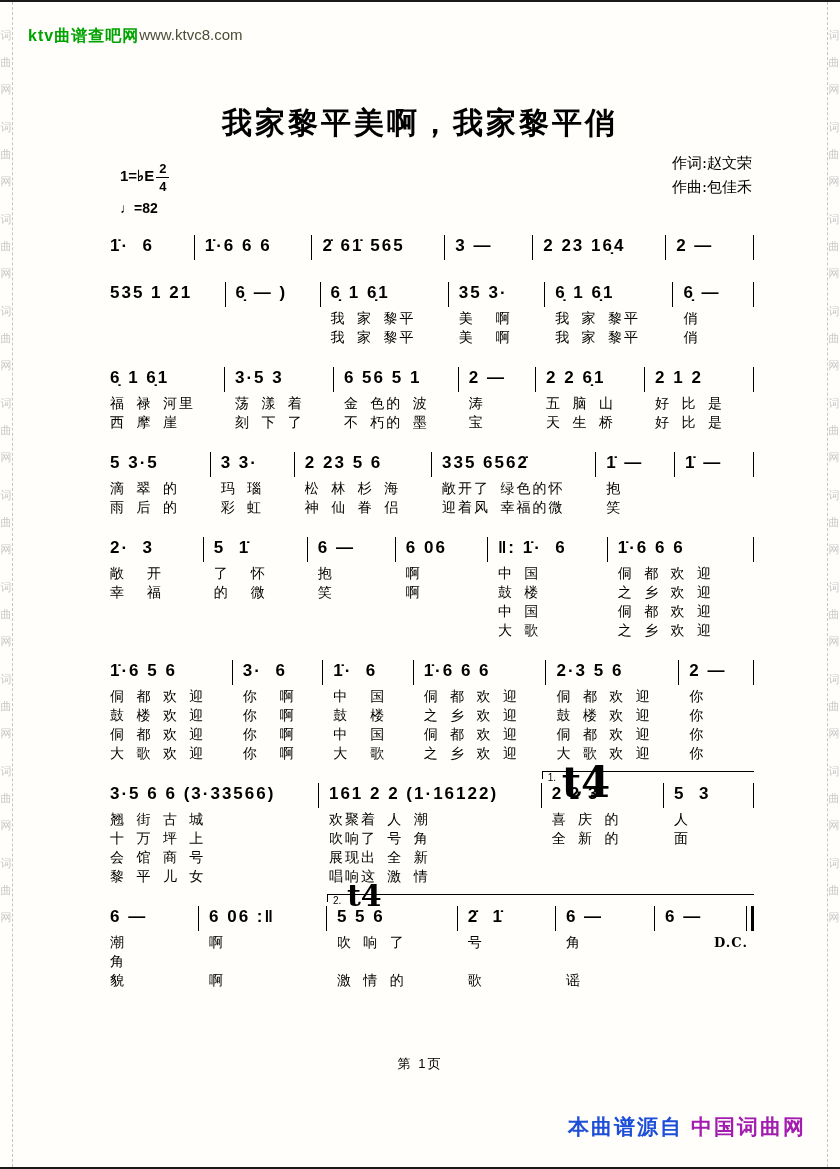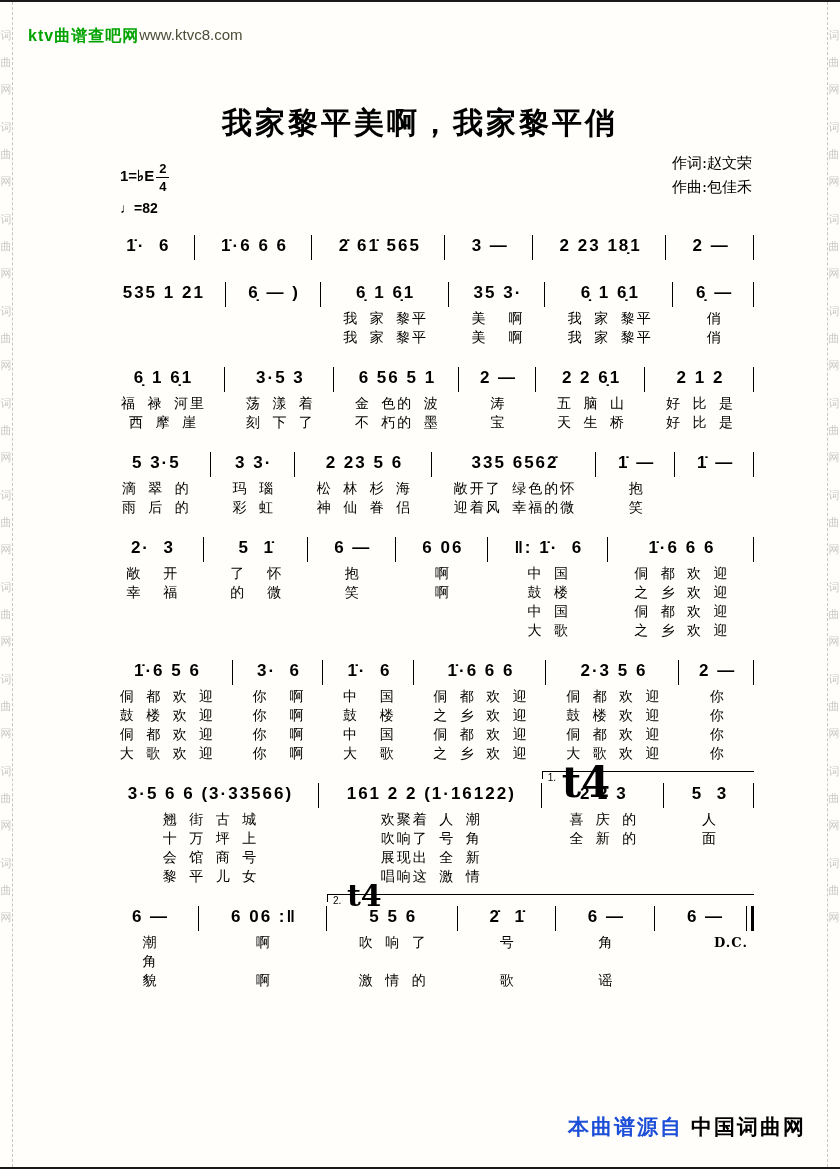--- a/index.html
+++ b/index.html
@@ -34,42 +34,42 @@
   .meta { position:relative; margin:10px 88px 0 108px; height:66px; }
   .key-block { position:absolute; left:12px; top:8px; font-size:15px; font-weight:600; }
   .frac { display:inline-flex; flex-direction:column; text-align:center; vertical-align:middle; line-height:1; font-size:13px; margin-left:2px; }
   .frac .num { border-bottom:1px solid #000; padding:0 3px 2px; }
   .frac .den { padding-top:2px; }
   .tempo { margin-top:7px; font-size:14px; font-weight:600; }
   .credits { position:absolute; right:0; top:0; font-family:"DejaVu Serif", serif; font-size:15px; }
   .credit-line { margin-bottom:5px; }
 
   
-  #score { position:relative; margin:14px 86px 15px 100px; z-index:2;text-align:center; }
+  #score { position:relative; margin:14px 86px 15px 100px; z-index:2; }
   .system { display:flex; margin-bottom:18px; }
   .measure { flex:1 1 auto; position:relative; padding:2px 8px 0 10px; }
   .measure::after {
     content:""; position:absolute; right:0; top:1px; height:25px;
     border-right:1.6px solid #000;
   }
   .measure.fin::after { width:4px; border-right:3.5px solid #000; border-left:1.5px solid #000; }
   .notes  { font-weight:bold; font-size:17px; letter-spacing:2px; white-space:pre; height:27px; }
   .lyric  { font-family:"DejaVu Serif", serif; font-size:14px; letter-spacing:2px; word-spacing:4px; white-space:pre; height:19px; }
   .vl::before { content:""; position:absolute; top:-11px; left:0; right:0; border-top:1.5px solid #000; }
   .vstart::before { border-left:1.5px solid #000; height:7px; }
   .volta-label { position:absolute; top:-10px; left:4px; font-size:10px; background:#fffefa; padding:0 2px; z-index:3; }
   .art { position:absolute; top:-20px; left:20px; z-index:4; line-height:1;
          font-family:"DejaVu Serif", serif; font-weight:bold; font-size:42px; }
   .art-small { font-size:30px; top:-24px; }
   .dc { position:absolute; right:6px; top:30px; font-family:"DejaVu Serif", serif; font-weight:bold; font-size:13px; letter-spacing:1px; }
 
   .page-num { position:absolute; bottom:94px; left:0; right:0; text-align:center; font-size:13px; letter-spacing:2px; z-index:2; }
   .source-line { position:absolute; bottom:26px; right:34px; font-size:21px; font-weight:bold; letter-spacing:2px; z-index:2; }
   .source-prefix { color:#1d4ed8; margin-right:8px; }
-  .source-name { color:#000000; }
+  .source-name { color:#a21caf; }
 </style>
 </head>
 <body>
 
 <div class="page">
 
   <div class="wm-strip wm-left">
       <div class="wm-group">
         <div class="wm-char">词</div>
         <div class="wm-char">曲</div>
@@ -203,21 +203,21 @@
         <div class="measure">
           <div class="notes">1̇·6 6 6</div>
         </div>
         <div class="measure">
           <div class="notes">2̇ 61̇ 565</div>
         </div>
         <div class="measure">
           <div class="notes">3 —</div>
         </div>
         <div class="measure">
-          <div class="notes">2 23 18̣1</div>
+          <div class="notes">2 23 16̣4</div>
         </div>
         <div class="measure">
           <div class="notes">2 —</div>
         </div>
       </div>
       <div class="system">
         <div class="measure">
           <div class="notes">535 1 21</div>
           <div class="lyric"></div>
           <div class="lyric"></div>
@@ -468,18 +468,19 @@
         <div class="measure fin vl">
           <div class="notes">6 —</div>
           <div class="lyric"></div>
           <div class="lyric"></div>
           <div class="lyric"></div>
           <span class="dc">D.C.</span>
         </div>
       </div>
     </div>
 
+  <div class="page-num">第 1页</div>
 
   <div class="source-line">
     <span class="source-prefix">本曲谱源自</span><span class="source-name">中国词曲网</span>
   </div>
 
 </div>
 
 </body></html>

